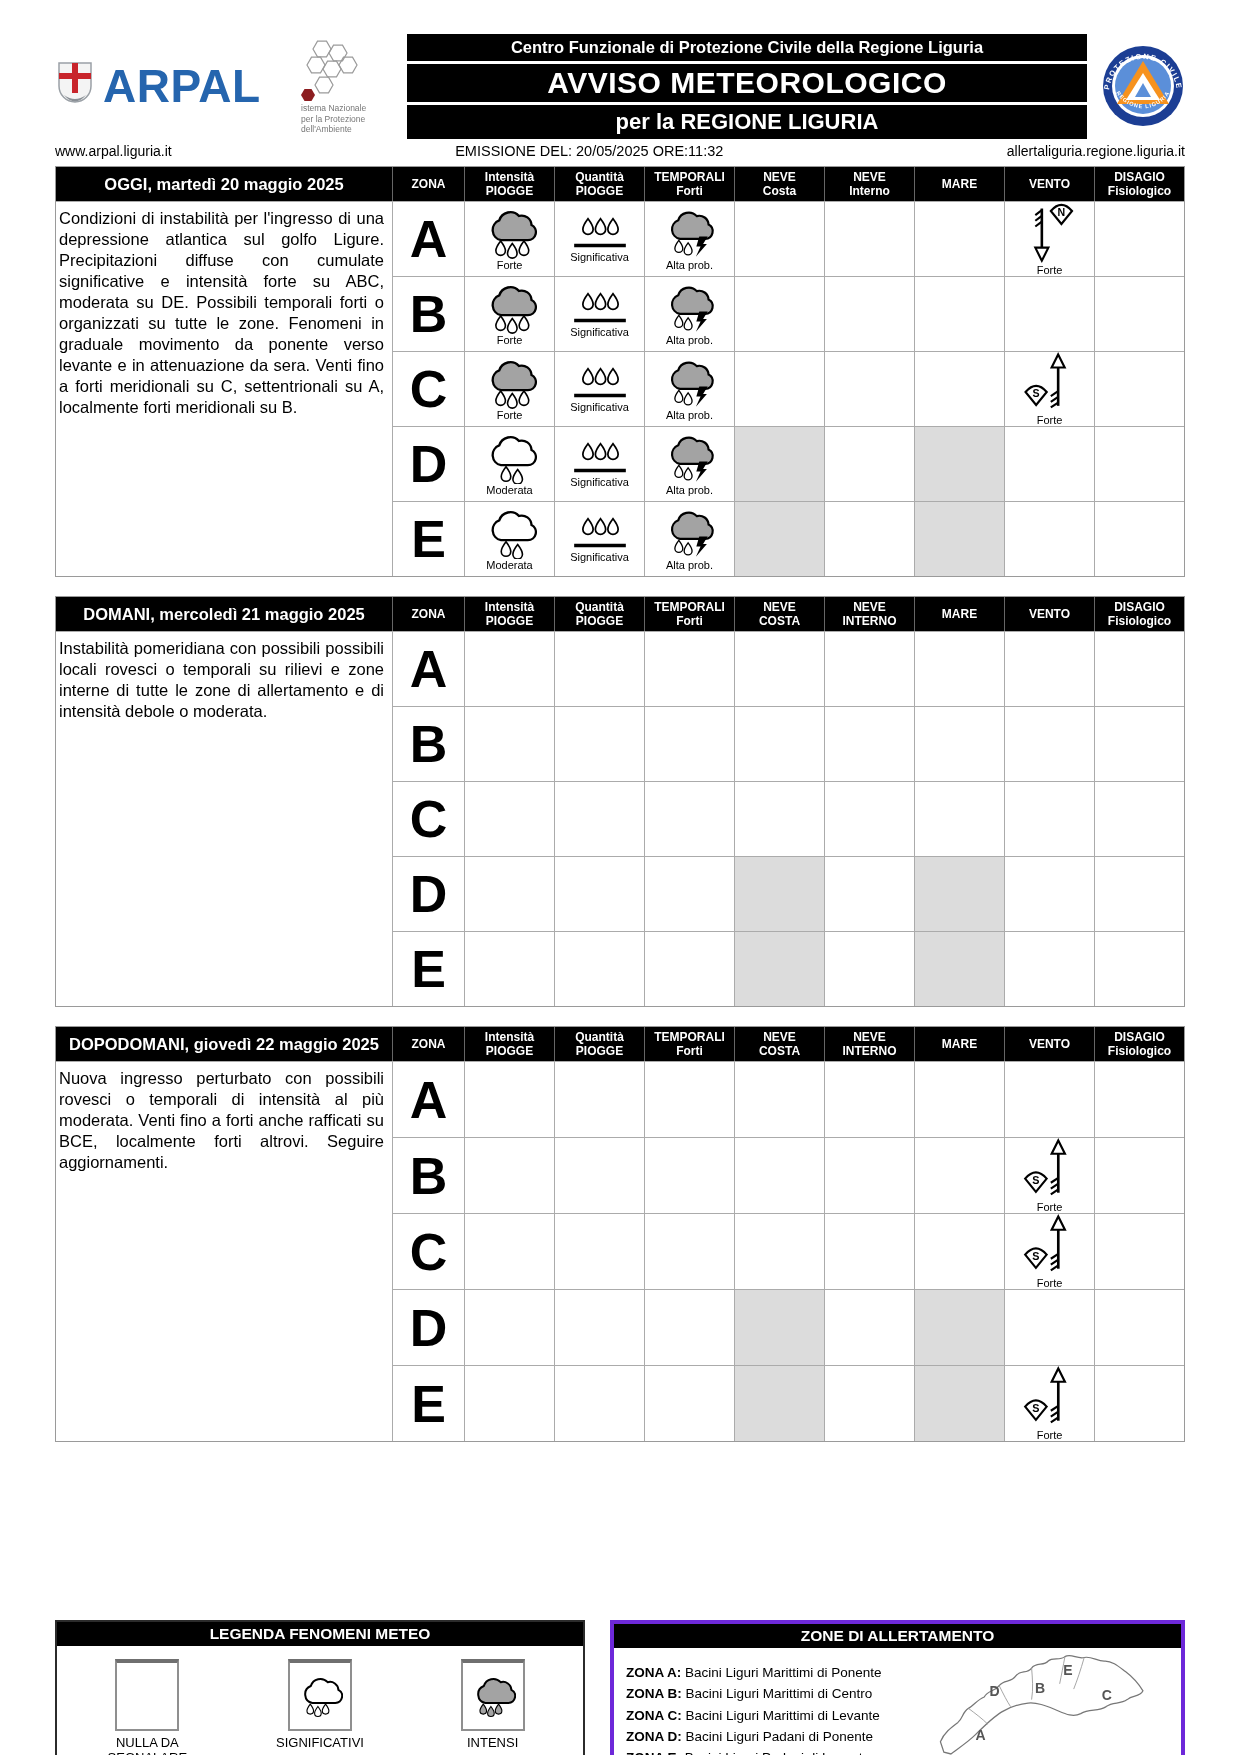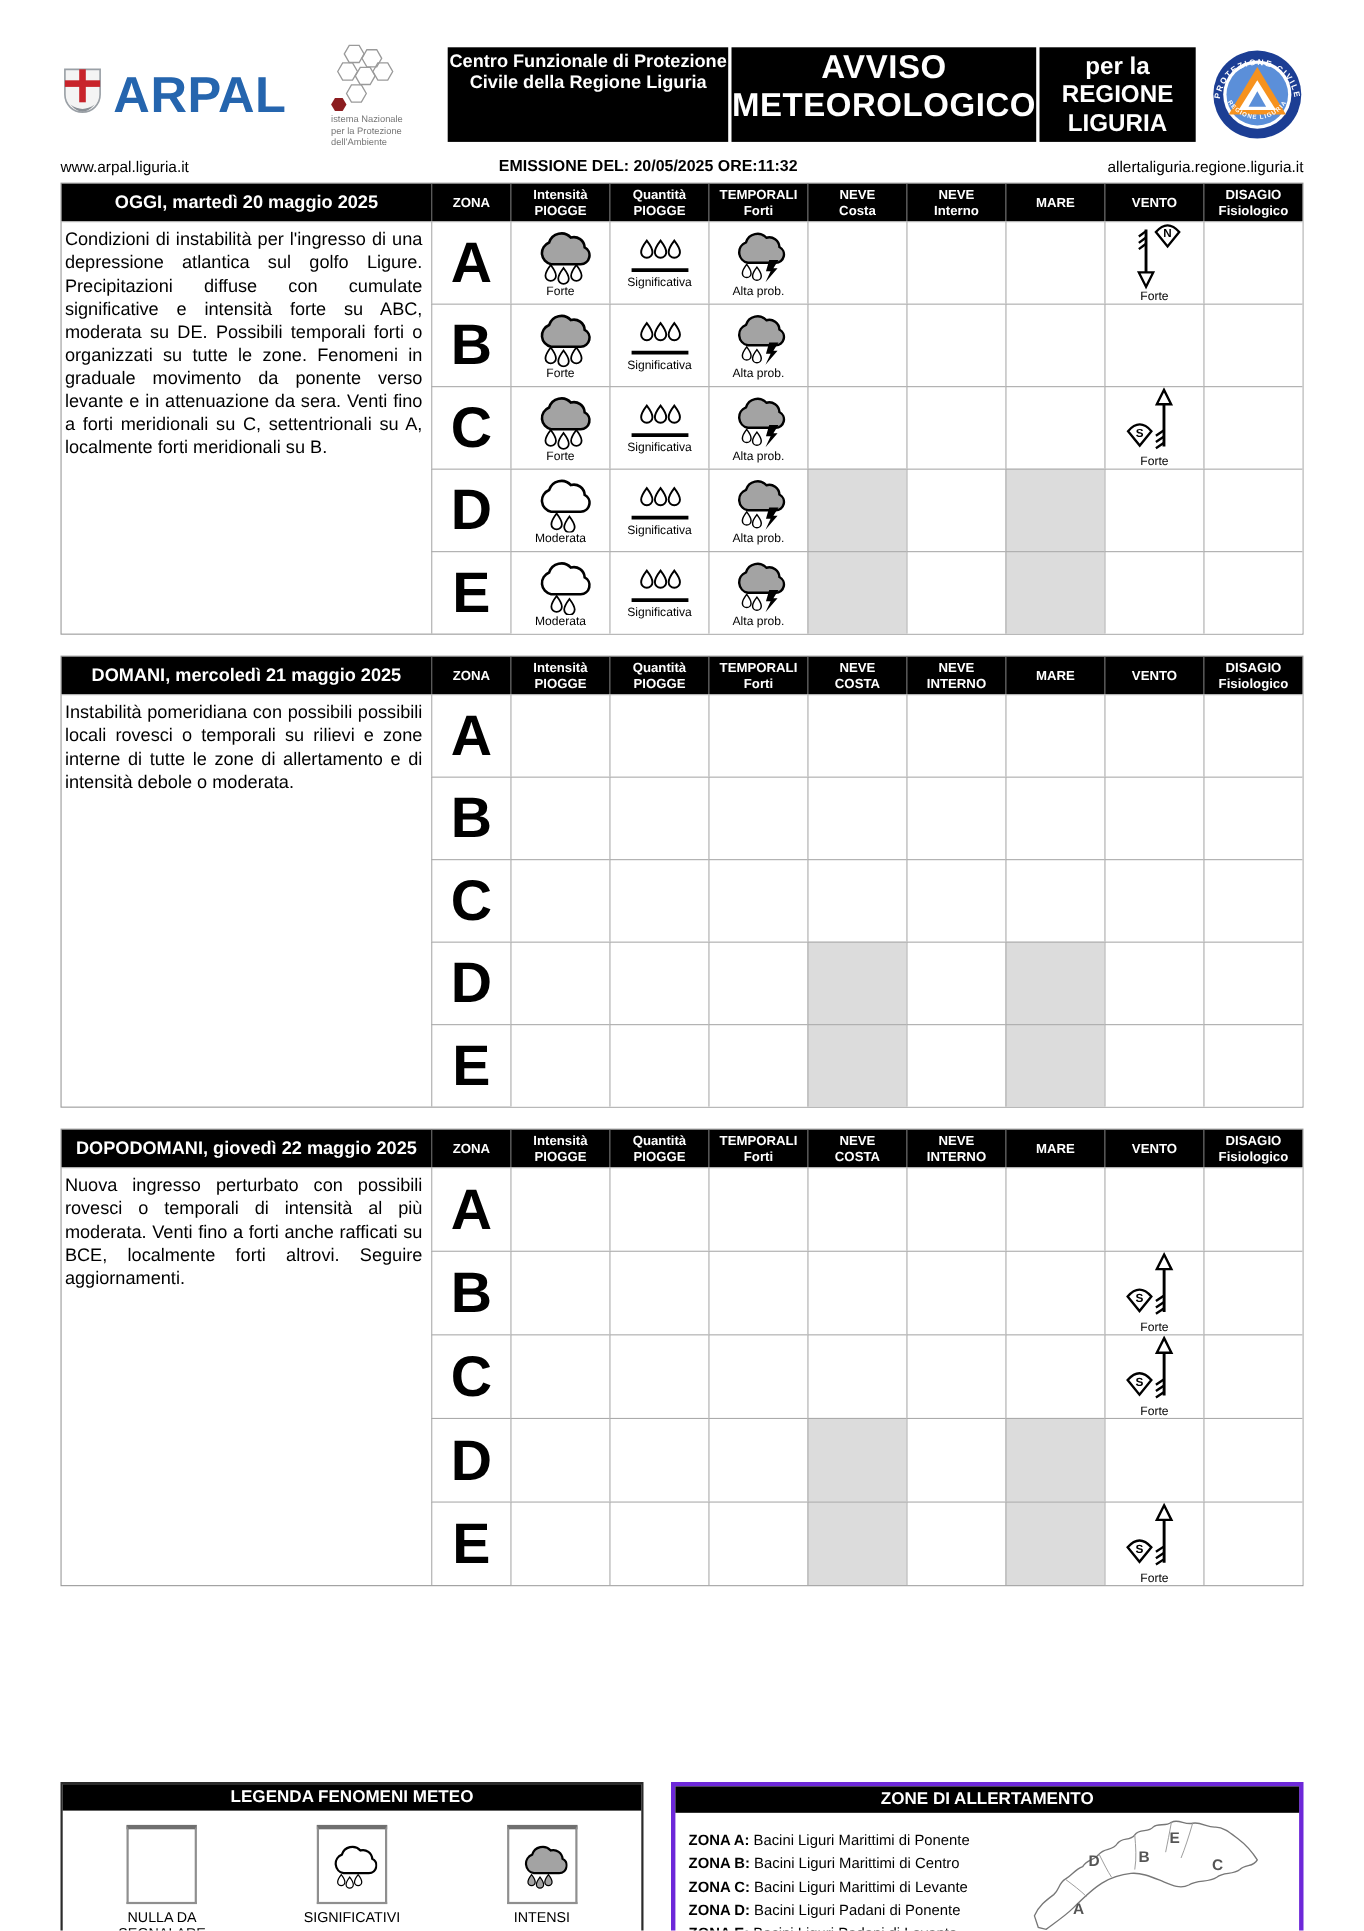--- a/index.html
+++ b/index.html
@@ -6,29 +6,29 @@
   html,body{background:#fff}
   body{width:1240px;height:1755px;font-family:"Liberation Sans",sans-serif;color:#000;overflow:hidden}
   .page{width:1130px;margin:0 auto;padding-top:38px}
 
   
   .hdr{display:flex;align-items:center;height:96px}
   .arpal{display:flex;align-items:center;gap:8px;width:218px}
   .arpal-t{font-size:46px;font-weight:bold;color:var(--arpal-blue);letter-spacing:.5px}
   .snpa{width:128px;display:flex;flex-direction:column;align-items:center}
   .snpa-t{font-size:8.5px;color:#777;line-height:1.25;text-align:left;width:100%;padding-left:28px}
-  .banner{flex:1;display:flex;flex-direction:row;gap:3px;margin:0 14px 0 6px}
+  .banner{flex:1;display:flex;flex-direction:column;gap:3px;margin:0 14px 0 6px}
   .banner>div{background:var(--black);color:#fff;text-align:center;font-weight:bold}
   .b1{font-size:16.5px;padding:4px 0}
   .b2{font-size:30px;padding:2px 0;letter-spacing:.5px}
   .b3{font-size:22px;padding:4px 0}
 
   
   .info{display:flex;justify-content:space-between;align-items:center;margin:9px 0 7px;font-size:14px}
-  .info .em{font-weight:bold;font-size:14.5px}
+  .info .em{font-weight:normal;font-size:14.5px}
 
   
   .fc{margin-bottom:19px;border:1px solid #9a9a9a}
   .fc-grid{display:grid;grid-template-columns:336px 72px repeat(8,90px)}
   .fc-title{background:var(--black);color:#fff;font-weight:bold;font-size:16.5px;display:flex;align-items:center;justify-content:center}
   .fc-head{background:var(--black);color:#fff;font-weight:bold;display:flex;flex-direction:column;align-items:center;justify-content:center;font-size:12px;line-height:1.18;text-align:center;border-left:1px solid #666}
   .fc-desc{grid-column:1;grid-row:2/span 5;padding:6px 8px 6px 3px;font-size:16.5px;line-height:1.27;text-align:justify;border-top:1px solid #ababab}
   .fc-zona{display:flex;align-items:center;justify-content:center;font-size:52px;font-weight:bold;border-left:1px solid #ababab;border-top:1px solid #ababab}
   .fc-cell{display:flex;flex-direction:column;align-items:center;justify-content:center;gap:1px;border-left:1px solid #ababab;border-top:1px solid #ababab;background:#fff}
   .fc-cell.gray{background:var(--cell-gray)}

